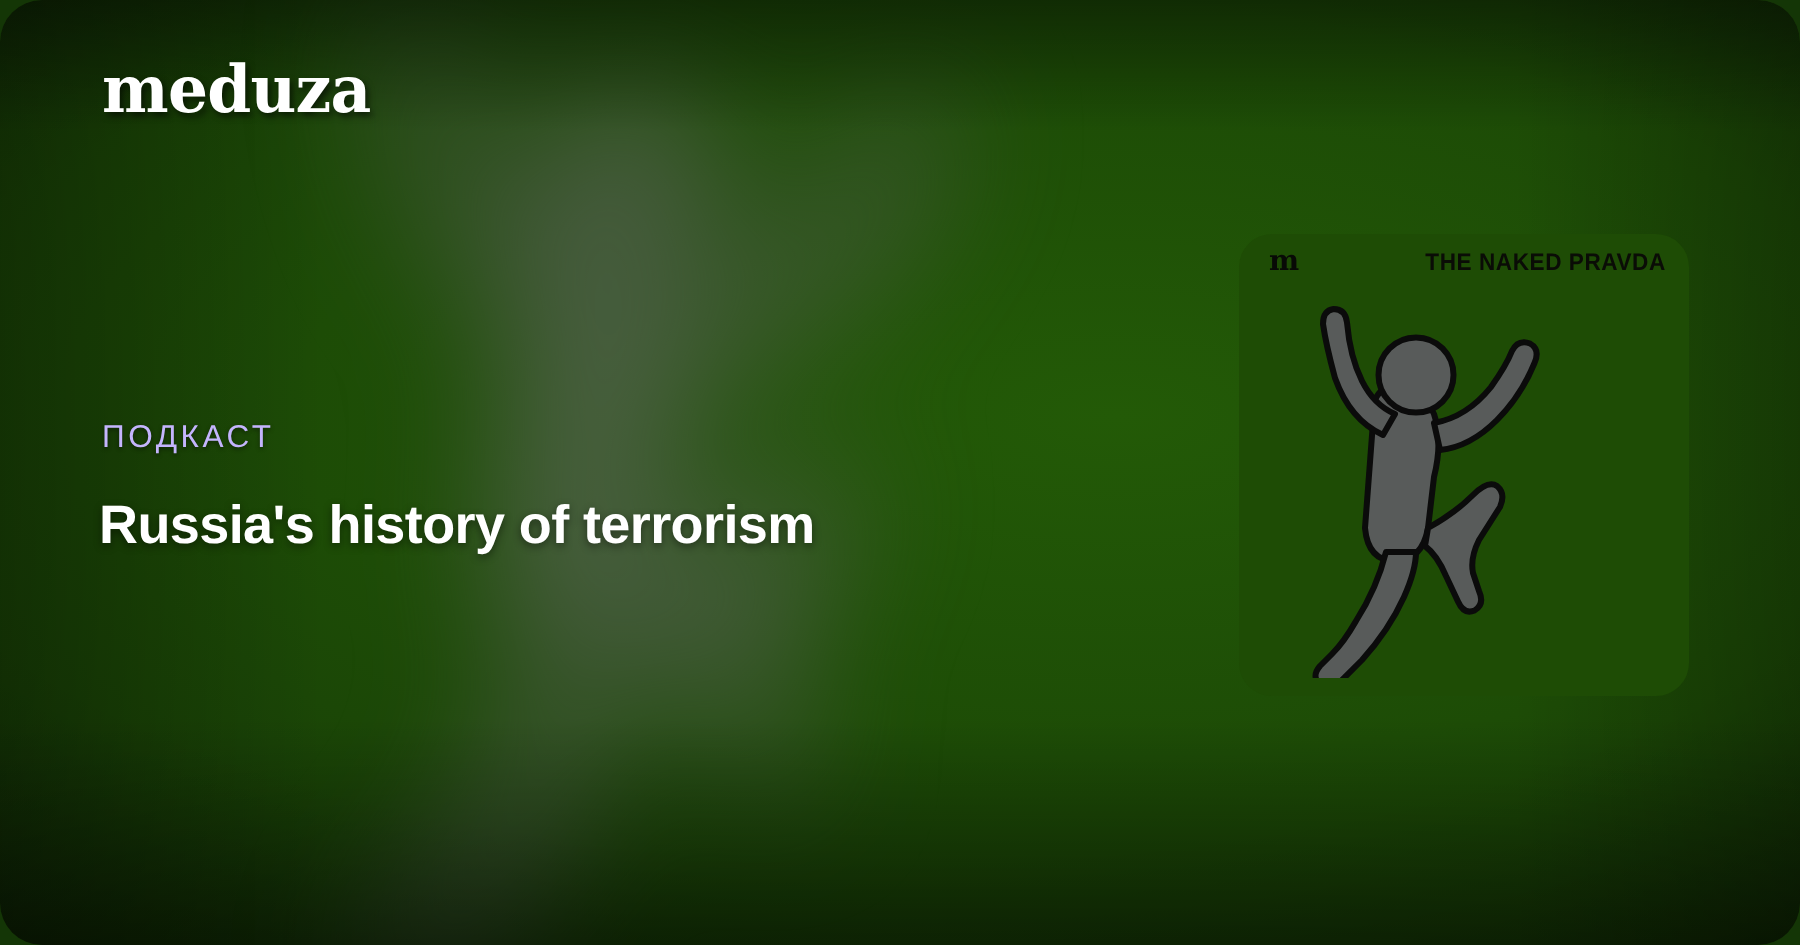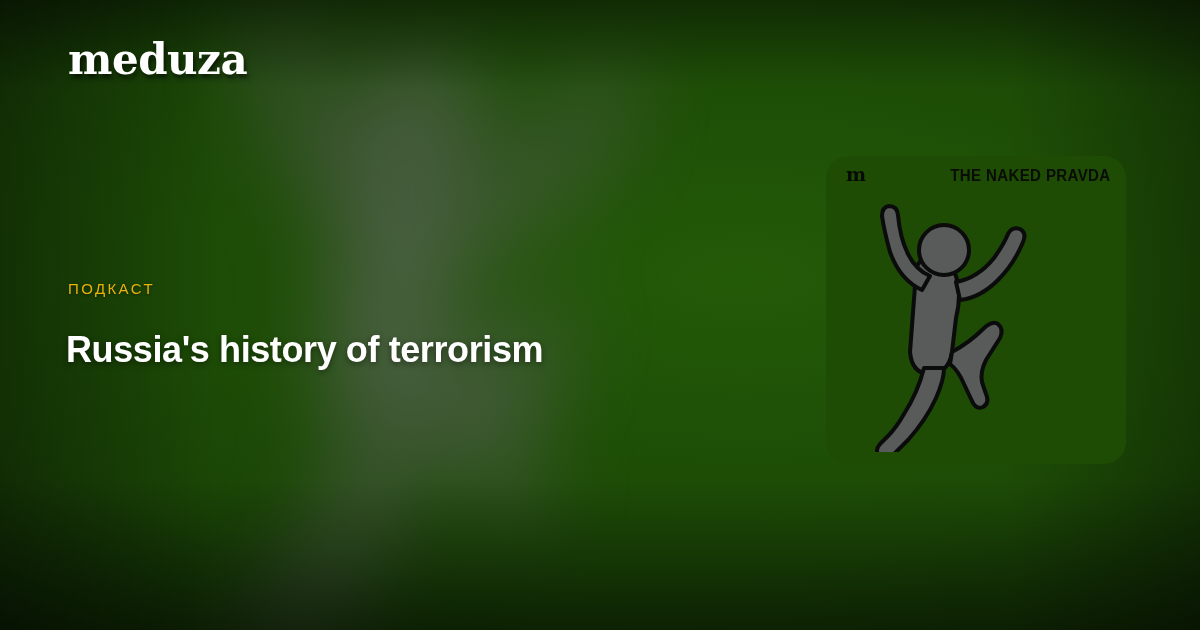--- a/index.html
+++ b/index.html
@@ -9,20 +9,21 @@
     background:#143606;
     position:relative;
   }
 
   
   #stage {
     position:absolute; inset:0;
     width:1200px; height:630px;
     overflow:hidden;
     background:#1d4a06;
+    border-radius:28px;
   }
 
   
   .bg-base {
     position:absolute; inset:0;
     background:
       radial-gradient(120% 95% at 62% 44%, #235a07 0%, #1d4c06 38%, #173d06 70%, #112f05 100%);
   }
 
   
@@ -61,24 +62,24 @@
     letter-spacing:-0.5px;
     color:#ffffff;
     text-shadow:2px 3px 4px rgba(0,0,0,.55);
     transform:scaleY(1.04);
     transform-origin:left top;
   }
 
   
   .kicker {
     position:absolute; left:68px; top:280px;
-    font-size:15px;
+    font-size:21px;
     font-weight:400;
     letter-spacing:2.4px;
-    color:#eab308;
+    color:#c4b5fd;
     text-transform:uppercase;
     text-shadow:0 1px 3px rgba(0,0,0,.45);
   }
 
   
   .headline {
     position:absolute; left:66px; top:330px;
     width:700px;
     font-size:36px;
     font-weight:700;

